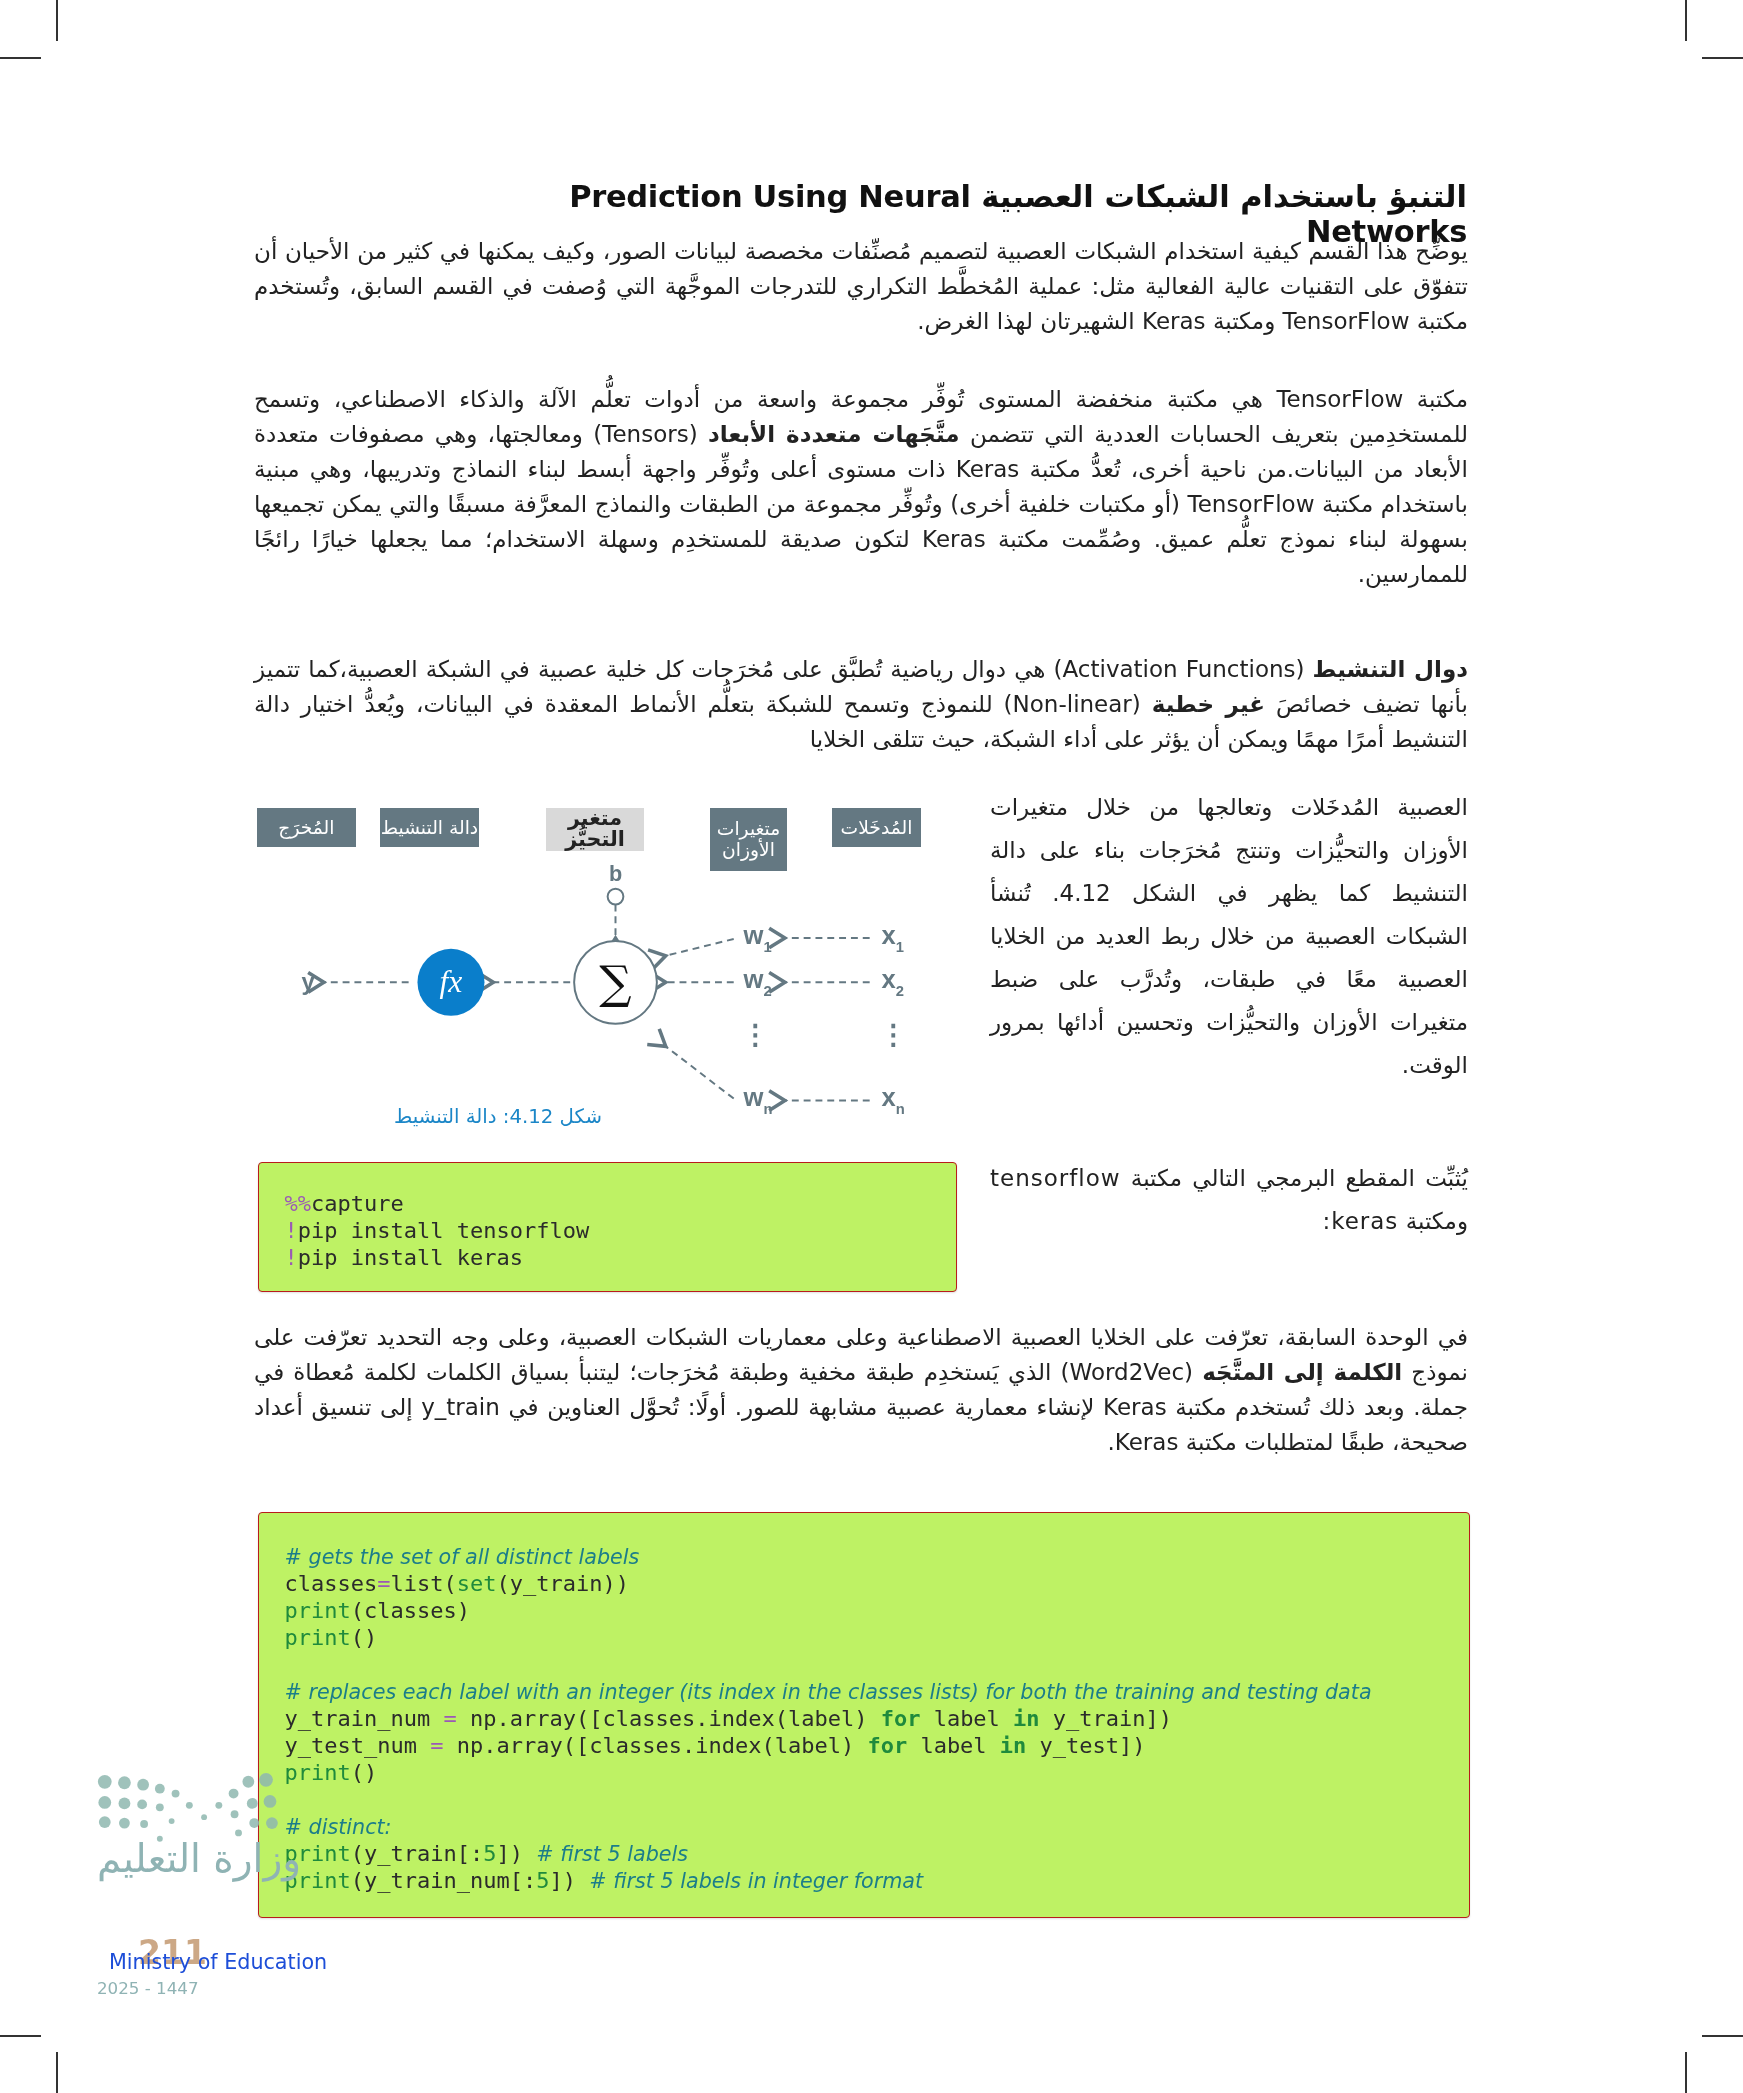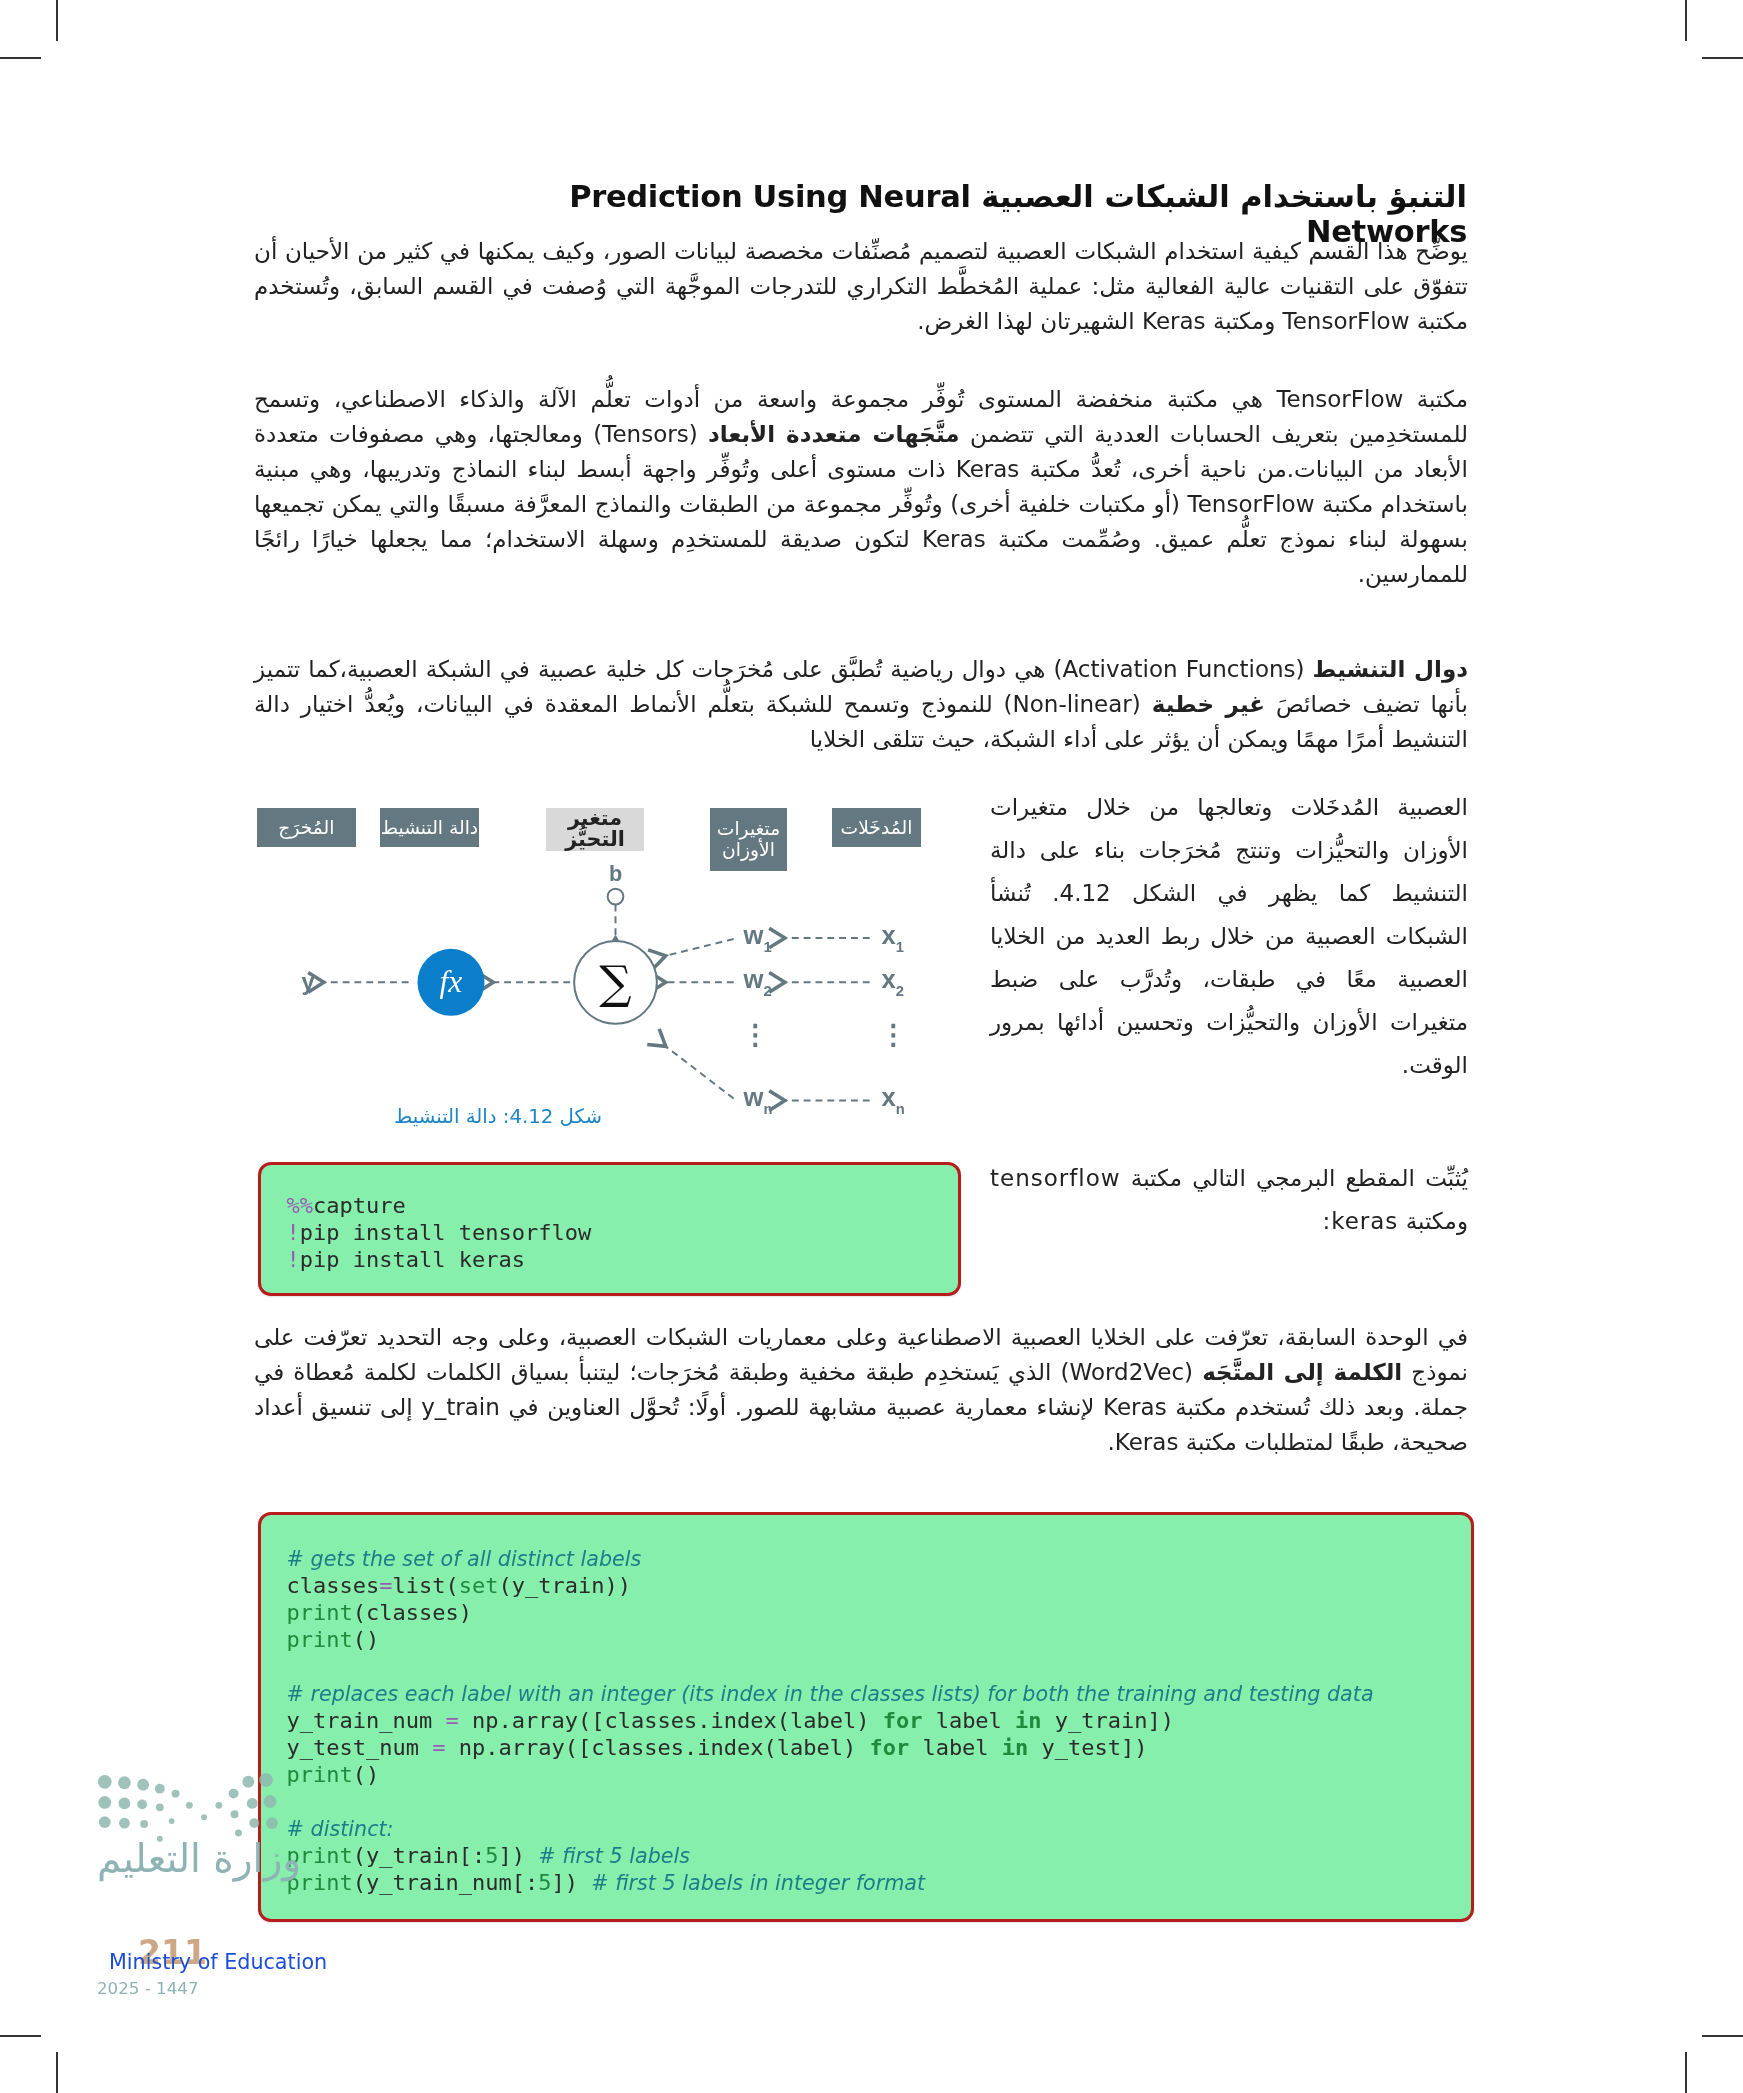--- a/index.html
+++ b/index.html
@@ -21,21 +21,21 @@
 
   
   #figure { position:absolute; left:251px; top:798px; width:729px; height:345px;text-decoration:underline; }
   .flabel { position:absolute; background:#647882; color:#fff; font-size:18.7px;
             text-align:center; direction:rtl; display:flex; align-items:center; justify-content:center;
             line-height:21.7px; }
   .flabel.hl { background:#d9d9d9; color:#222; font-weight:bold; font-size:20.7px; }
   #caption { position:absolute; left:394px; top:1105px; font-size:19.7px; color:#1b86c7; direction:rtl; }
 
   
-  .code { position:absolute; background:#86efac; border:3px solid #b91c1c; border-radius:13px;
+  .code { position:absolute; background:#bef264; border:1px solid #b91c1c; border-radius:4px;
           box-shadow:0 1px 2px rgba(0,0,0,0.12);
           font-family:"DejaVu Sans Mono", monospace; font-size:22px; line-height:27px; color:#2b2b2b; }
   #code1 { left:258px; top:1162px; width:697px; height:128px; }
   #code1 .lines { position:absolute; left:25.6px; top:26.6px; }
   #code2 { left:258px; top:1512px; width:1210px; height:404px; }
   #code2 .lines { position:absolute; left:25.6px; top:29.6px; }
   .ln { white-space:pre; height:27px; }
   .cm { color:#1b7d8a; font-style:italic; font-family:"DejaVu Sans", sans-serif; font-size:20.7px; }
   .kw { color:#1f8a3c; }
   .kwb { color:#1f8a3c; font-weight:bold;margin-top:32px; }

